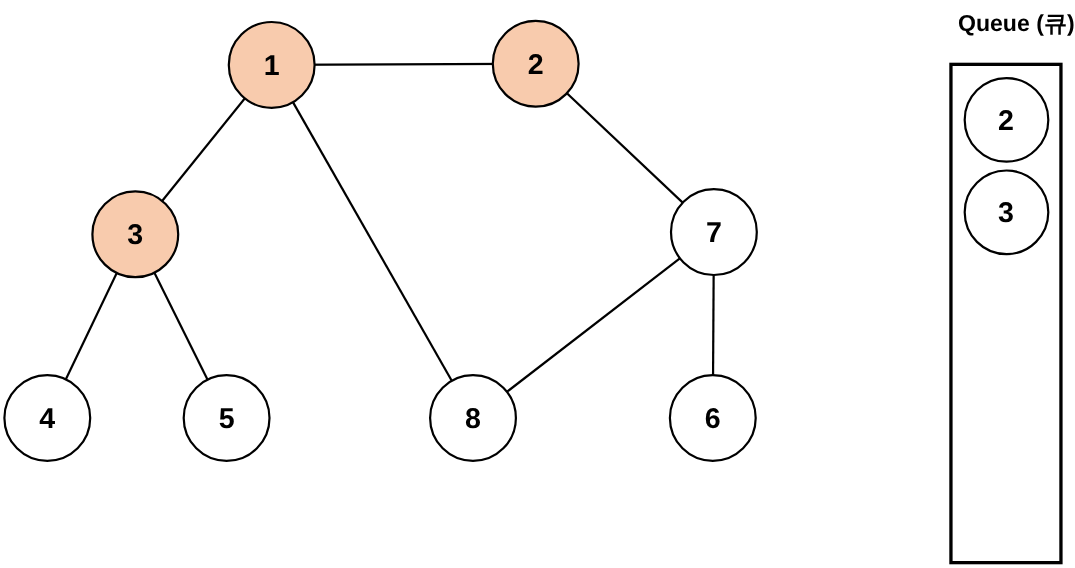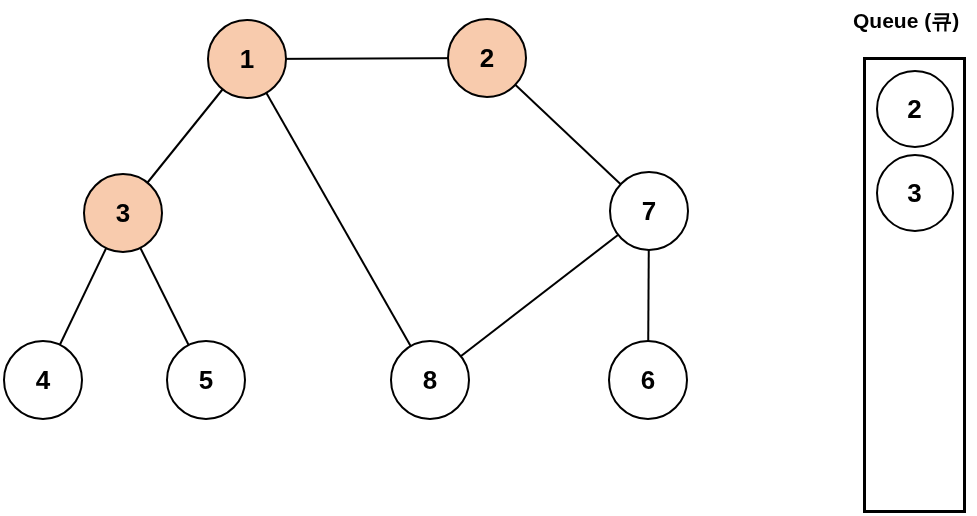--- a/index.html
+++ b/index.html
@@ -24,21 +24,21 @@
     font-family: "Liberation Sans", sans-serif;
     font-weight: bold;
     font-size: 26px;
     fill: #000000;
   }
   .queue-title {
     position: absolute;
     left: 853px;
     top: 7px;
     width: 124px;
-    text-align: left;
+    text-align: right;
     font-size: 21px;
     font-weight: bold;
     color: #000000;
     white-space: nowrap;
   }
   .queue-box {
     position: absolute;
     left: 863px;
     top: 57px;
     width: 97px;

